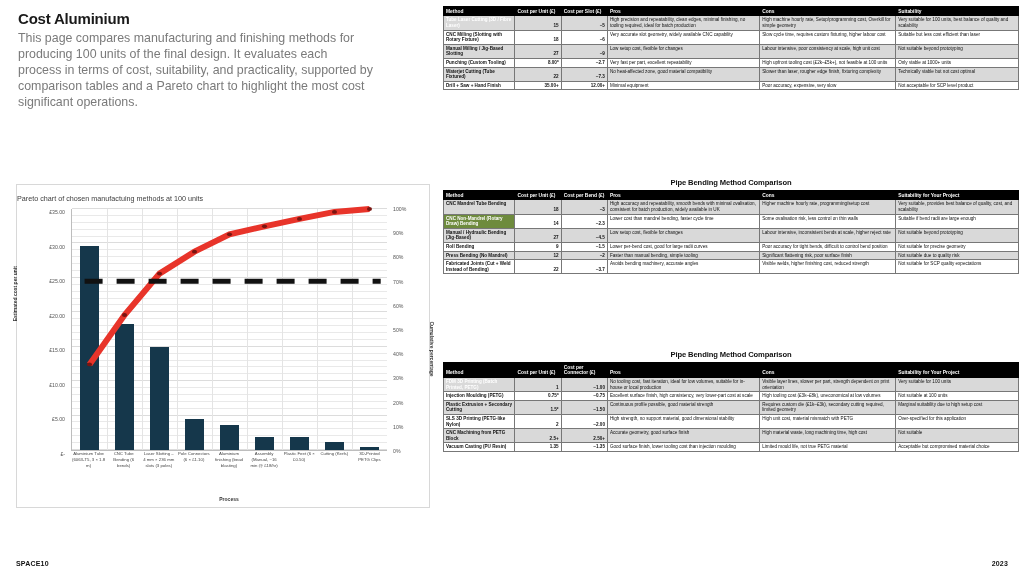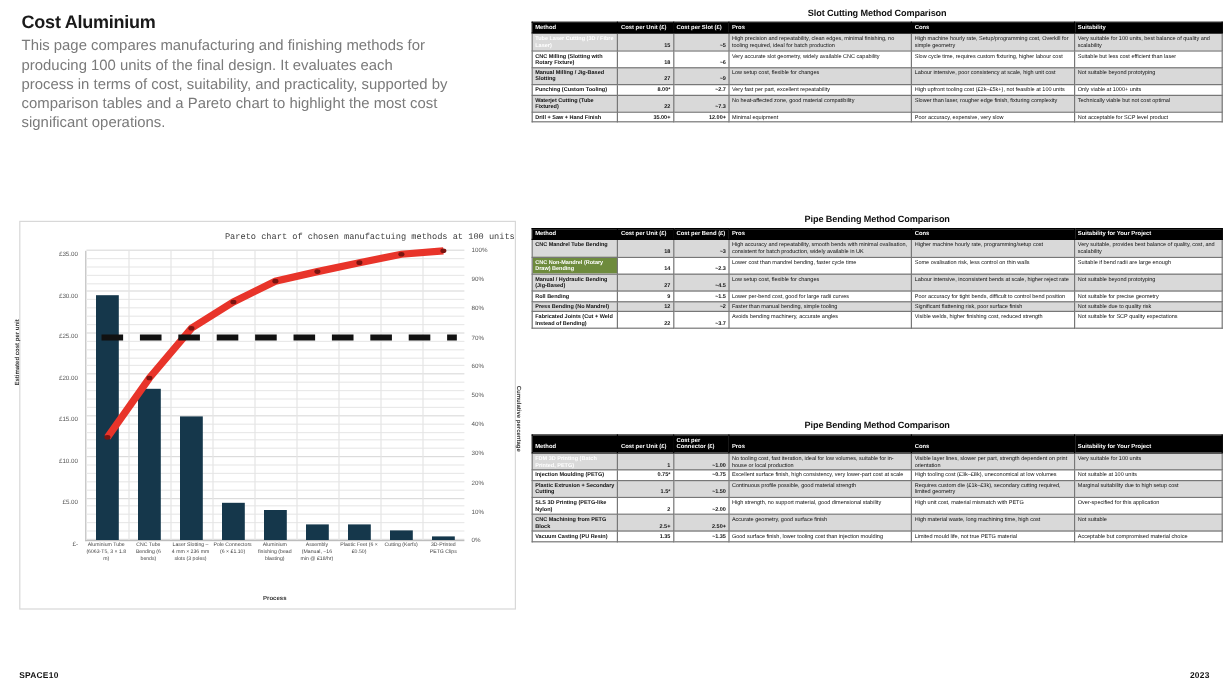--- a/index.html
+++ b/index.html
@@ -15,22 +15,22 @@
   #intro{position:absolute;left:18px;top:10px;width:355px;}
   #intro .title{font-size:15px;font-weight:700;color:#1a1a1a;letter-spacing:-.2px;line-height:1.25;}
   #intro .body{font-size:12.4px;color:#7a7a7a;line-height:1.30;margin-top:1px;}
 
   
   #chart-card{
     position:absolute;left:16px;top:184px;width:412px;height:322px;
     background:#fff;border:1px solid #d8d8d8;
   }
   #chart-title{
-    position:absolute;left:0;right:0;top:9px;text-align:right;
-    font-size:7.2px;color:#3d3d3d;font-family:Liberation Mono, monospace;
+    position:absolute;left:0;right:0;top:9px;text-align:left;
+    font-size:7.2px;color:#3d3d3d;
   }
   #plot{
     position:absolute;left:54px;top:24px;right:42px;bottom:56px;
     border-left:1px solid #bdbdbd;border-bottom:1px solid #bdbdbd;
     background:#fff;
   }
   .gridline{position:absolute;left:0;right:0;height:0;border-top:1px solid #e9e9e9;}
   .gridline.major{border-top:1px solid #dcdcdc;}
   .vgrid{position:absolute;top:0;bottom:0;width:0;border-left:1px solid #e4e4e4;}
   #bars{position:absolute;left:0;right:0;top:0;bottom:0;display:flex;align-items:flex-end;}
@@ -214,21 +214,20 @@
       <div class="xlab">Aluminium finishing (bead blasting)</div>
       <div class="xlab">Assembly (Manual, ~16 min @ £18/hr)</div>
       <div class="xlab">Plastic Feet (6 × £0.50)</div>
       <div class="xlab">Cutting (Kerfs)</div>
       <div class="xlab">3D-Printed PETG Clips</div>
     </div>
   <div id="xtitle">Process</div>
 </div>
 
 <div class="tbl-wrap" id="tbl0" style="left:443px;top:6px;width:576px;">
-  <div class="tbl-caption">Slot Cutting Method Comparison</div>
   <table class="cmp">
       <thead>
         <tr>
           <th style="width: 12.2%;">Method</th>
           <th style="width: 7.6%;">Cost per Unit (£)</th>
           <th style="width: 7.6%;">Cost per Slot (£)</th>
           <th style="width: 27%;">Pros</th>
           <th style="width: 24%;">Cons</th>
           <th style="width: 21.6%;">Suitability</th>
         </tr>

